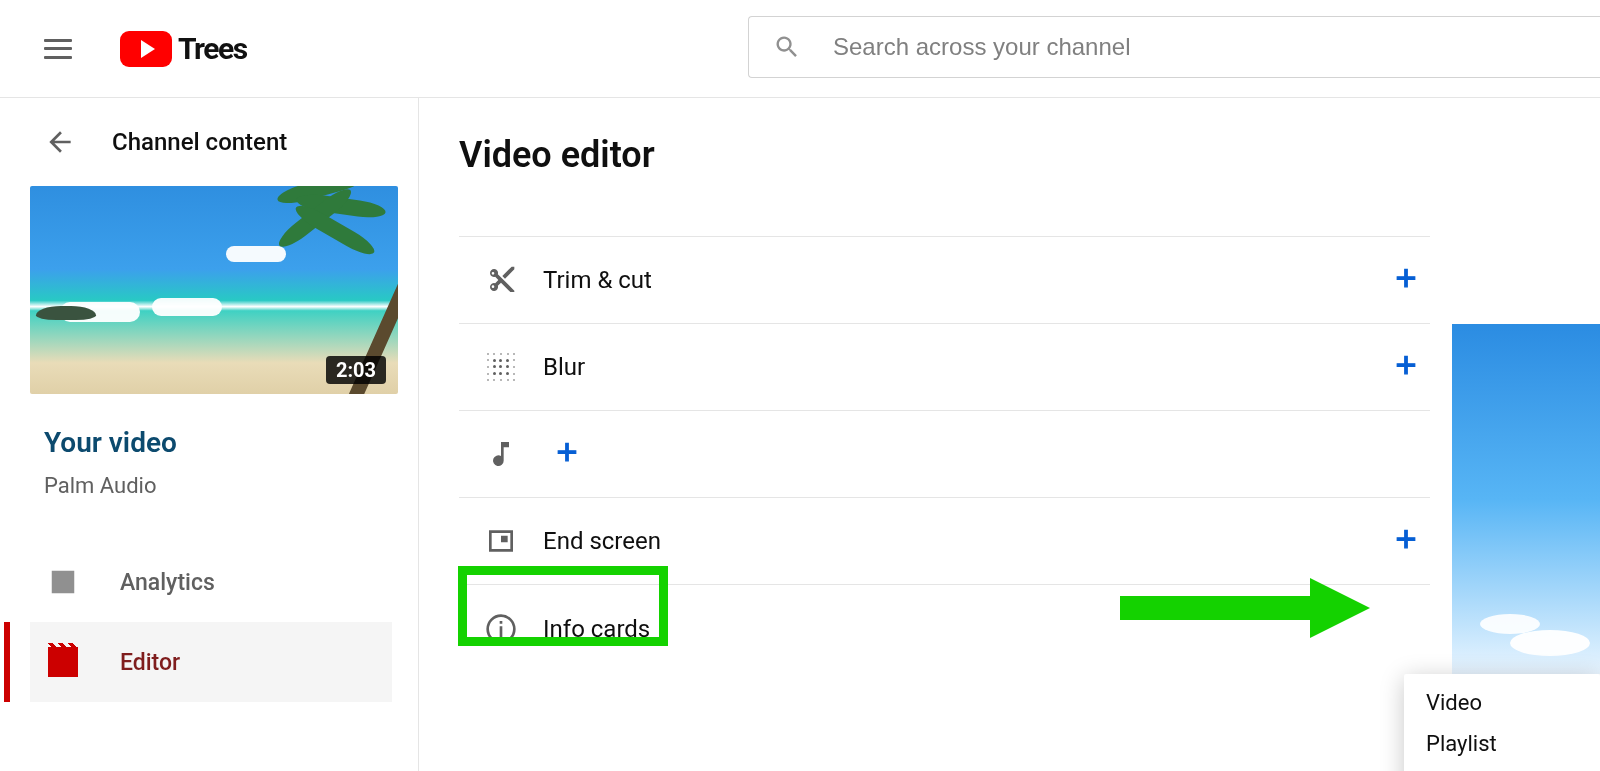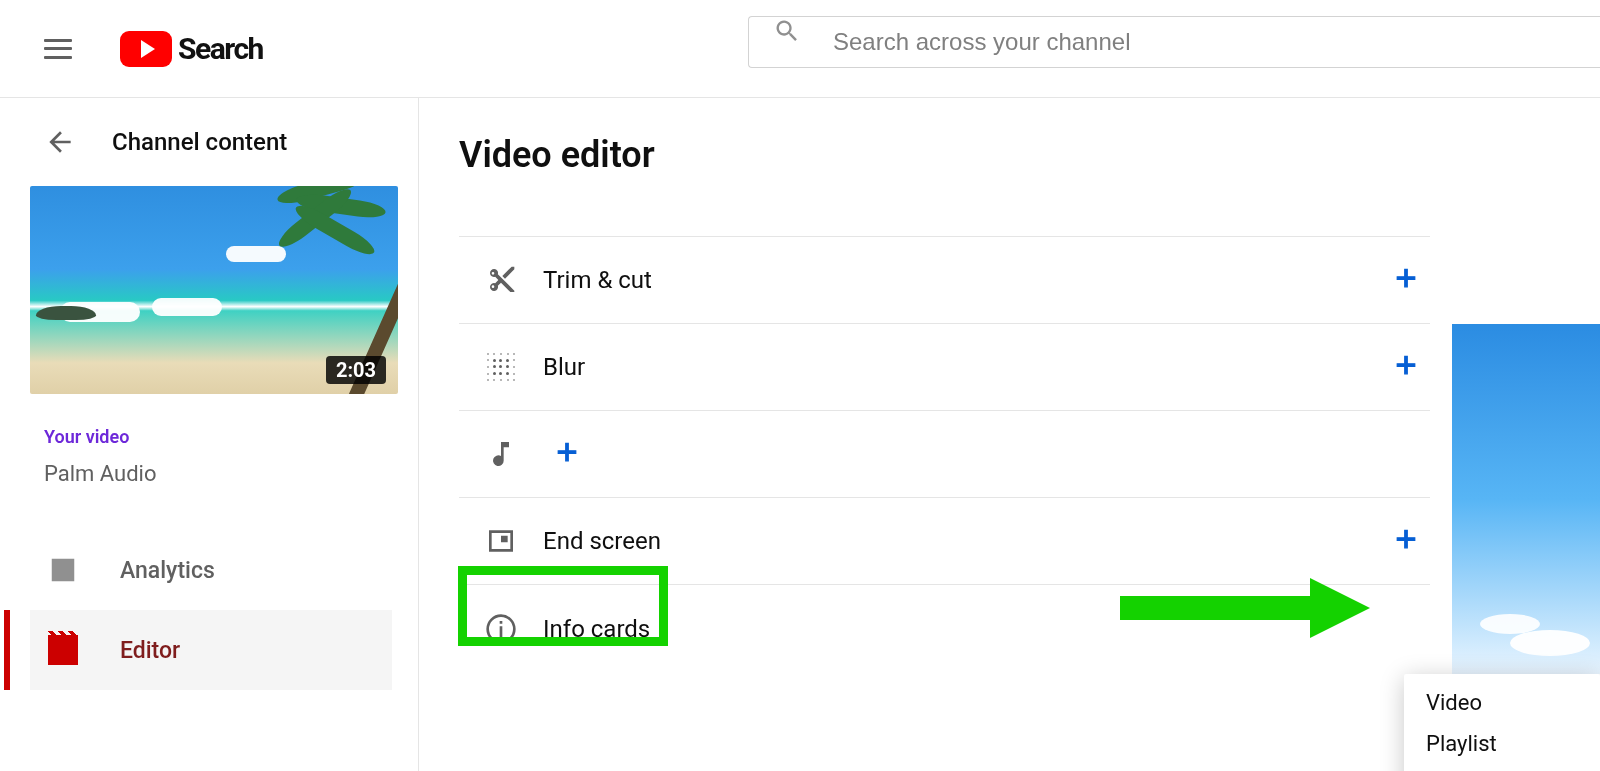--- a/index.html
+++ b/index.html
@@ -6,21 +6,21 @@
   html, body { width: 1600px; height: 771px; font-family: Roboto, "Segoe UI", Arial, sans-serif; background: #fff; color: #0f0f0f; overflow: hidden; }
 
   
   .header { position: absolute; top: 0; left: 0; right: 0; height: 98px; border-bottom: 1px solid #e5e5e5; display: flex; align-items: center; }
   .hamburger { width: 28px; height: 20px; margin-left: 44px; display: flex; flex-direction: column; justify-content: space-between; cursor: pointer; }
   .hamburger span { display: block; height: 3px; background: #606060; border-radius: 1px; }
   .logo { display: flex; align-items: center; margin-left: 48px; cursor: pointer; }
   .logo-play { width: 52px; height: 36px; background: #ff0000; border-radius: 9px; display: flex; align-items: center; justify-content: center; margin-right: 6px; }
   .logo-play::after { content: ""; width: 0; height: 0; border-left: 14px solid #fff; border-top: 9px solid transparent; border-bottom: 9px solid transparent; margin-left: 3px; }
   .logo-text { font-size: 30px; font-weight: 700; letter-spacing: -1.5px; color: #111; }
-  .search { position: absolute; left: 748px; top: 16px; right: 0; height: 52px; border: 1px solid #d3d3d3; border-right: none; border-radius: 4px 0 0 4px; display: flex; padding-left: 24px; }
+  .search { position: absolute; left: 748px; top: 16px; right: 0; height: 62px; border: 1px solid #d3d3d3; border-right: none; border-radius: 4px 0 0 4px; display: flex; align-items: center; padding-left: 24px; }
   .search svg { width: 28px; height: 28px; fill: #909090; }
   .search input { border: none; outline: none; font-size: 24px; color: #606060; margin-left: 32px; flex: 1; background: transparent; }
   .search input::placeholder { color: #808080; }
 
   
   .sidebar { position: absolute; top: 98px; left: 0; width: 419px; bottom: 0; border-right: 1px solid #e5e5e5; padding: 28px 26px 0 30px; }
   .back-row { display: flex; align-items: center; gap: 36px; cursor: pointer; margin-left: 14px; margin-bottom: 28px; }
   .back-row svg { width: 32px; height: 32px; fill: #606060; }
   .back-row span { font-size: 24px; font-weight: 500; color: #0f0f0f; }
   .thumb { position: relative; width: 368px; height: 208px; border-radius: 2px; background: linear-gradient(#2f8fe0 0%, #3ca0ec 40%, #28c9c4 55%, #ffffff 58%, #3fd1c3 60%, #e9dcb8 85%, #e0d0a8 100%); overflow: hidden; }
@@ -32,21 +32,21 @@
   .leaves { position: absolute; right: 12px; top: -6px; width: 150px; height: 100px; }
   .leaf { position: absolute; width: 90px; height: 16px; background: #2f7a3b; border-radius: 60% 60% 60% 60% / 100% 100% 100% 100%; }
   .l1 { left: 40px; top: 0; transform: rotate(-15deg); }
   .l2 { left: 60px; top: 18px; transform: rotate(8deg); }
   .l3 { left: 34px; top: 30px; transform: rotate(-38deg); }
   .l4 { left: 54px; top: 42px; transform: rotate(30deg); }
   .island { position: absolute; left: 6px; top: 120px; width: 60px; height: 14px; background: #3a533f; border-radius: 50% 50% 40% 40% / 80% 80% 40% 40%; }
   .duration { position: absolute; right: 12px; bottom: 10px; background: rgba(0,0,0,0.82); color: #fff; font-size: 20px; padding: 2px 10px; border-radius: 4px; font-weight: 700; }
 
   .your-video { margin-top: 32px; margin-left: 14px; }
-  .your-video .yv-label { font-size: 18px; font-weight: 600; color: #6d28d9; }
+  .your-video .yv-label { font-size: 28px; font-weight: 600; color: #0c4a6e; }
   .your-video .yv-title { font-size: 22px; color: #606060; margin-top: 14px; }
 
   .nav { margin-top: 44px; }
   .nav-item { display: flex; align-items: center; gap: 42px; height: 80px; padding-left: 18px; cursor: pointer; position: relative; }
   .nav-item.active { background: #f5f5f5; }
   .nav-item.active::before { content: ""; position: absolute; left: -26px; top: 0; bottom: 0; width: 6px; background: #cc0000; }
   .nav-item svg, .nav-item .film-icon { width: 30px; height: 30px; fill: #909090; }
   .nav-item span { font-size: 23px; color: #606060; font-weight: 500; }
   .nav-item.active span { color: #7f1d1d; }
   .nav-item.active svg, .nav-item.active .film-icon { fill: #cc0000; color:#cc0000; }
@@ -88,21 +88,21 @@
 <body>
 
 <div class="header">
   <div class="hamburger">
     <span></span>
       <span></span>
       <span></span>
   </div>
   <div class="logo">
     <div class="logo-play"></div>
-    <div class="logo-text">Search</div>
+    <div class="logo-text">Trees</div>
   </div>
   <div class="search">
     <svg viewBox="0 0 24 24">
         <path d="M15.5 14h-.79l-.28-.27a6.5 6.5 0 1 0-.7.7l.27.28v.79l5 4.99L20.49 19l-4.99-5zm-6 0A4.5 4.5 0 1 1 14 9.5 4.5 4.5 0 0 1 9.5 14z"></path>
       </svg>
     <input type="text" placeholder="Search across your channel" style="">
   </div>
 </div>
 
 <div class="sidebar">

